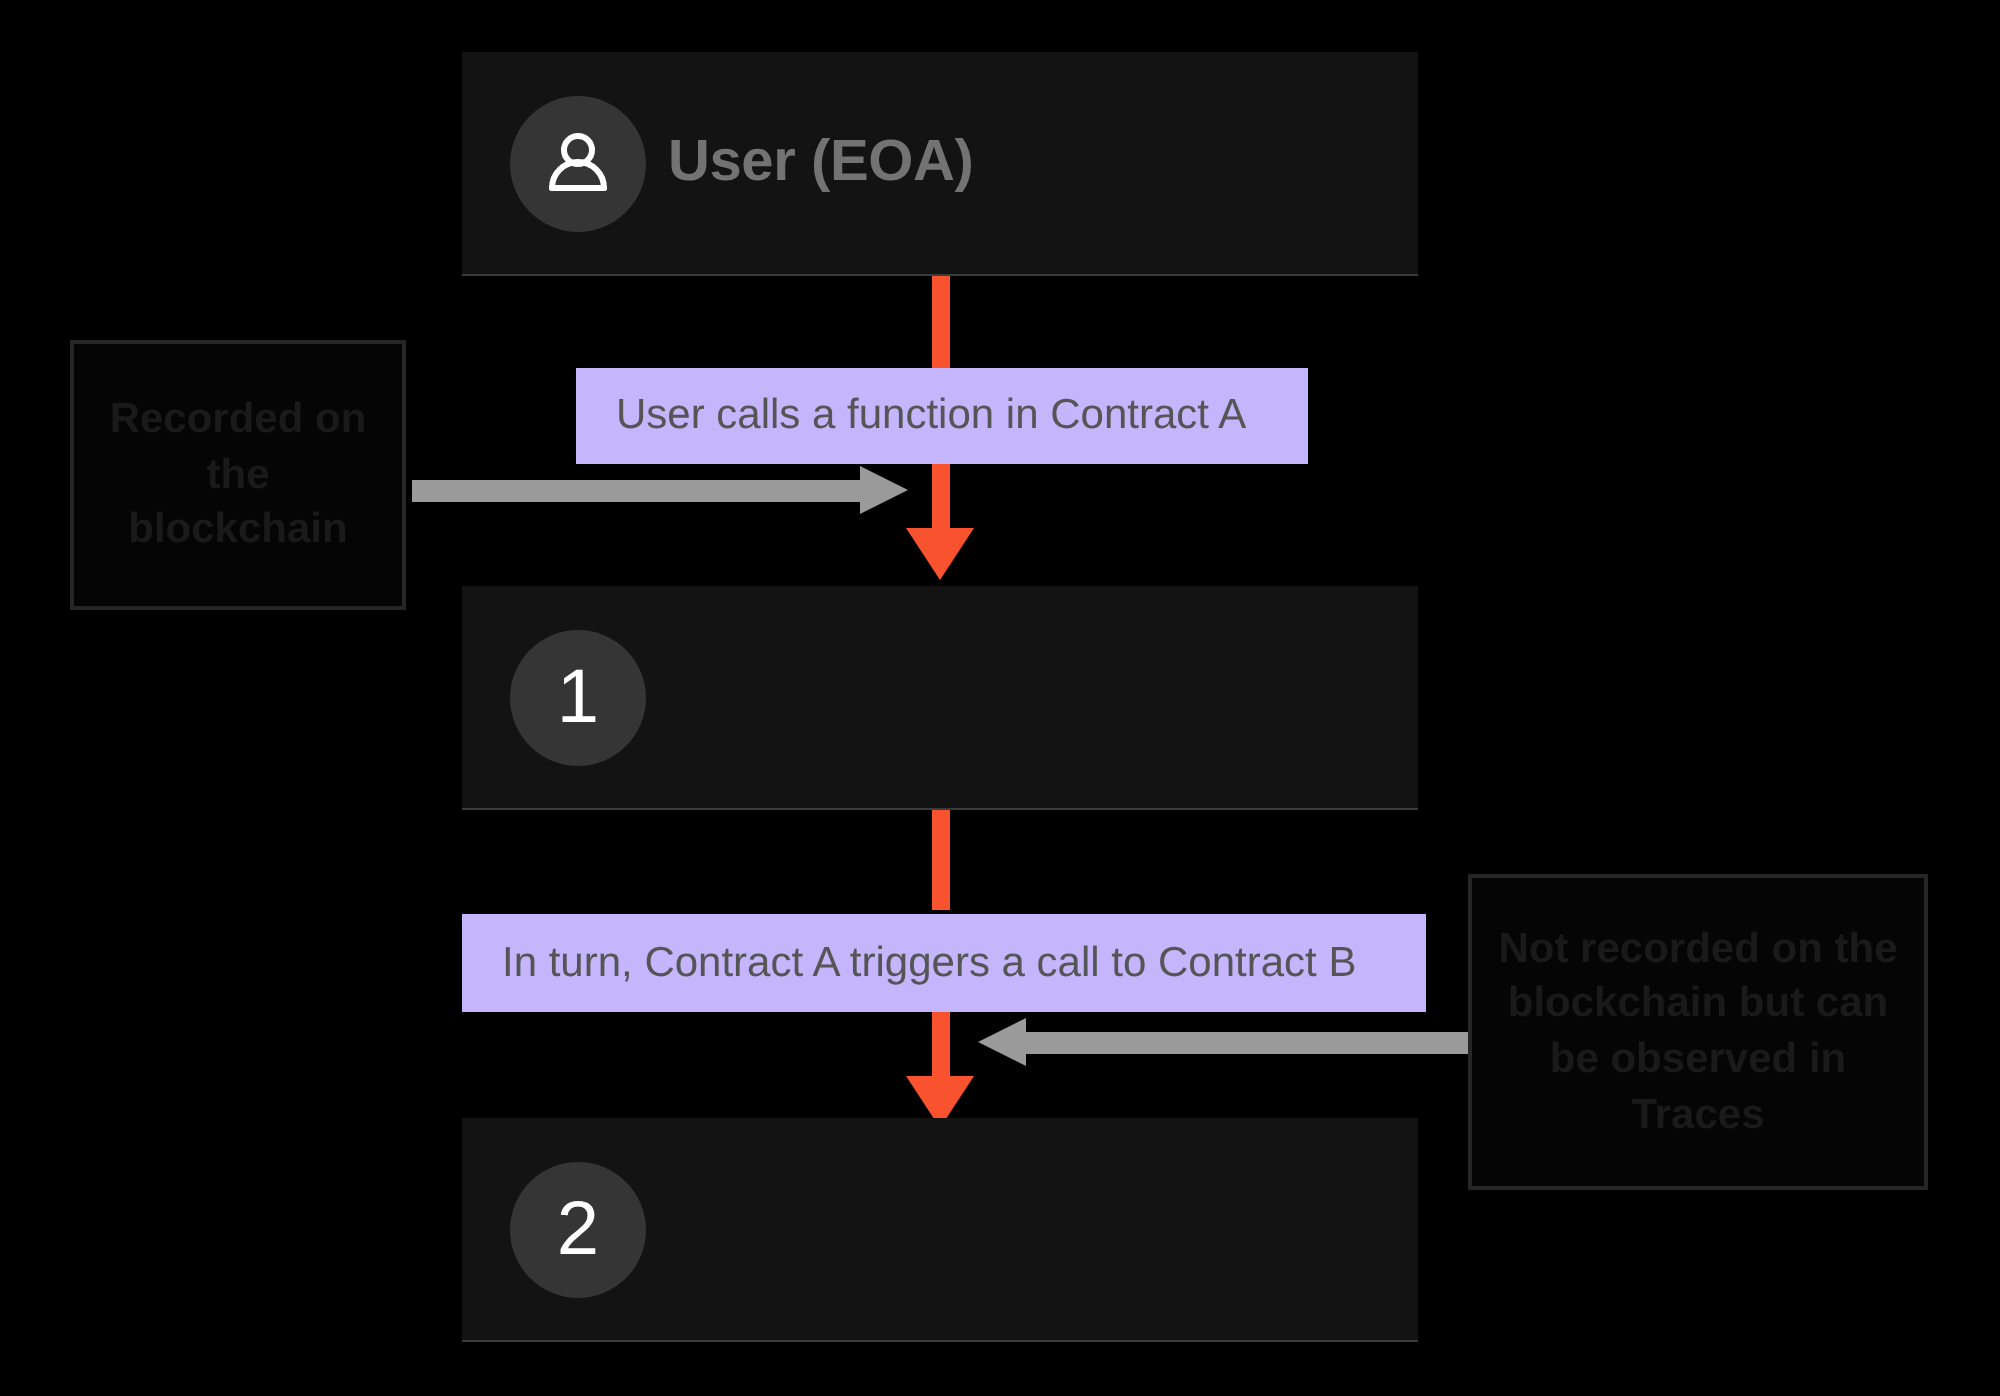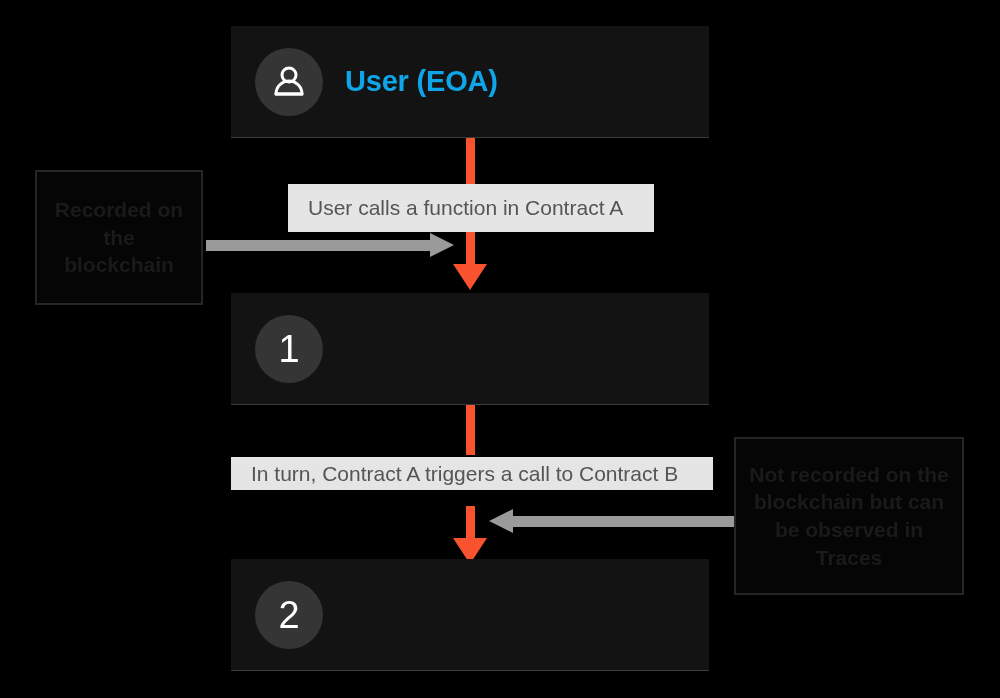--- a/index.html
+++ b/index.html
@@ -48,22 +48,22 @@
     align-items: center;
     justify-content: center;
     color: #ffffff;
     font-size: 38px;
     font-weight: 300;
     line-height: 1;
   }
   .node-badge svg { display: block; }
 
   .node-label {
-    margin-left: 22px;
-    color: #0ea5e9;
+    margin-left: 11px;
+    color: #737373;
     font-size: 29px;
     font-weight: bold;
     letter-spacing: -0.2px;
     white-space: nowrap;
   }
 
   
   .conn {
     position: absolute;
     left: 466px;
@@ -83,42 +83,42 @@
     border-left: 17px solid transparent;
     border-right: 17px solid transparent;
     border-top: 26px solid #f9522e;
   }
   .arrowhead-1 { top: 264px; }
   .arrowhead-2 { top: 538px; }
 
   
   .caption {
     position: absolute;
-    background: #e5e5e5;
+    background: #c4b5fd;
     color: #555555;
     display: flex;
     align-items: center;
     font-size: 21px;
     letter-spacing: 0px;
     white-space: nowrap;
     box-sizing: border-box;
     text-align: right;
   }
   .caption-1 {
     left: 288px;
     top: 184px;
     width: 366px;
     height: 48px;
     padding-left: 20px;
   }
   .caption-2 {
     left: 231px;
     top: 457px;
     width: 482px;
-    height: 33px;
+    height: 49px;
     padding-left: 20px;
   }
 
   
   .callout {
     position: absolute;
     background: #050505;
     border: 2px solid #262626;
     color: #1a1a1a;
     display: flex;

